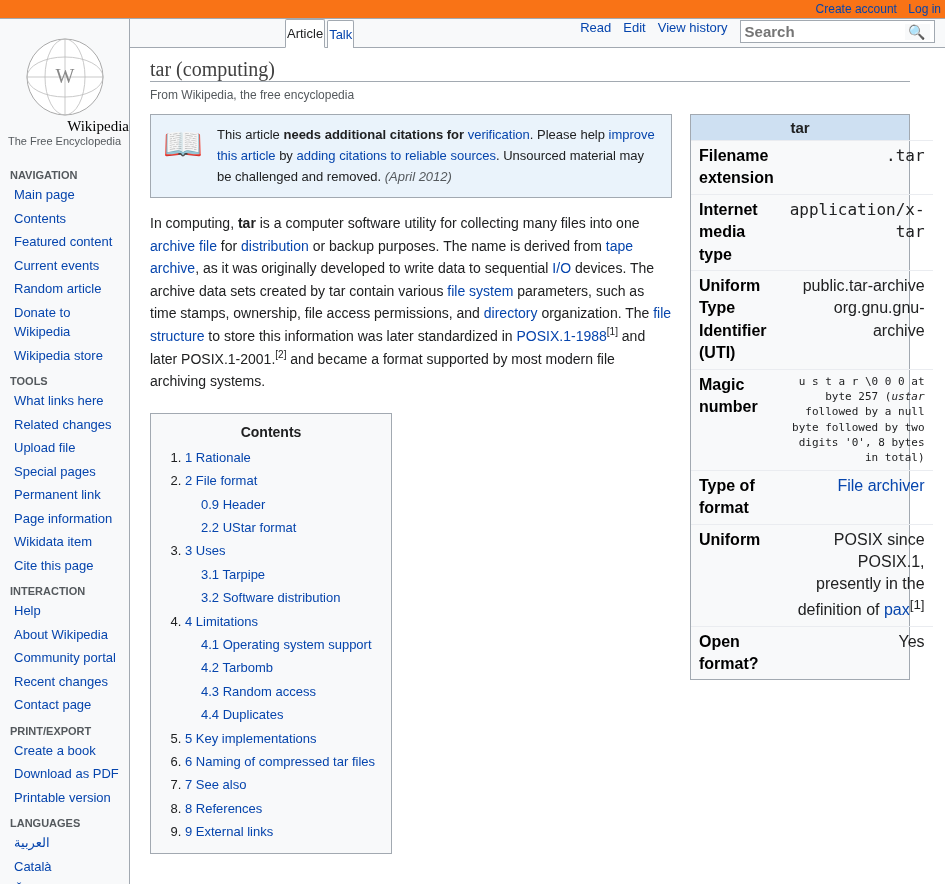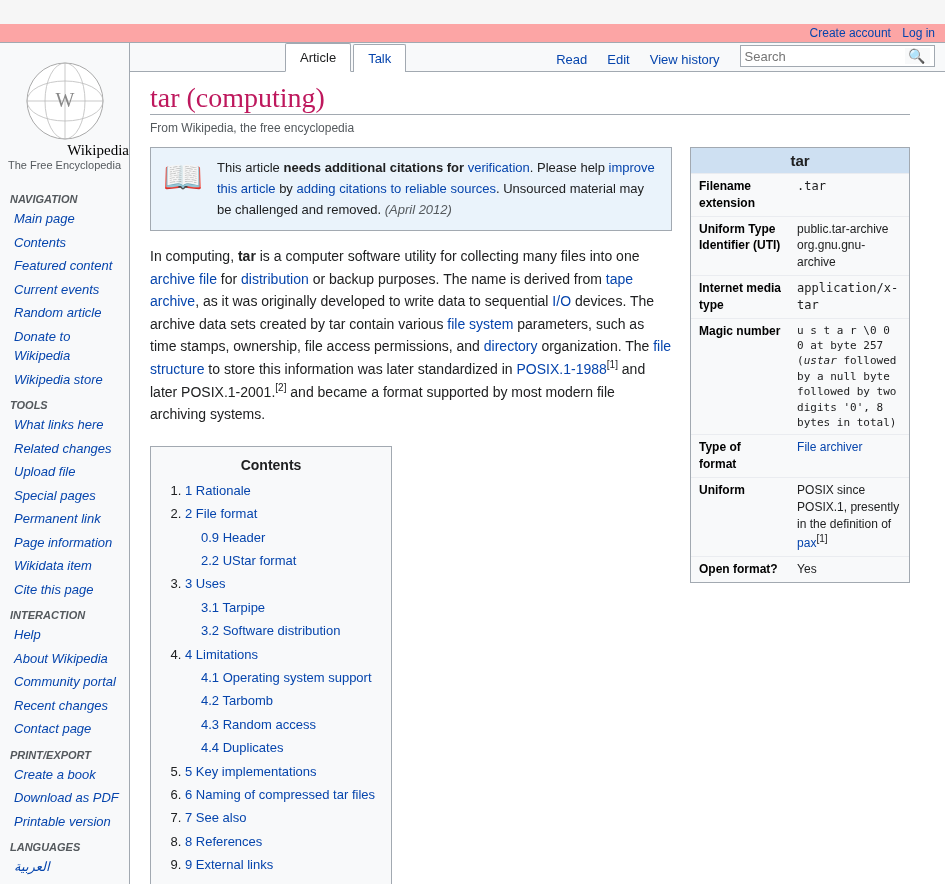--- a/index.html
+++ b/index.html
@@ -1,26 +1,25 @@
 <!DOCTYPE html>
 <html><head>
   <meta charset="utf-8">
   <style>
     * { margin: 0; padding: 0; box-sizing: border-box; }
     body { font-family: sans-serif; font-size: 14px; background: #f6f6f6; color: #202122; }
     a { color: #0645ad; text-decoration: none; }
 
     
     #top-bar {
-      background: #fca5a5;
+      background: #f97316;
       border-bottom: 1px solid #a2a9b1;
       text-align: right;
-      padding: 2px 10px;
+      padding: 2px 4px;
       font-size: 12px;
-      margin-top: 24px;
     }
     #top-bar a { color: #0645ad; margin-left: 8px; }
 
     
     #layout { display: flex; min-height: 884px; }
 
     
     #sidebar {
       width: 130px;
       min-width: 130px;
@@ -39,21 +38,21 @@
       color: #000;
       text-align: right;
       line-height: 1.2;
     }
     #sidebar .wiki-sub {
       font-size: 11px;
       color: #54595d;
       text-align: center;
       margin-bottom: 8px;
     }
-    .sidebar-section { margin-bottom: 4px; padding: 0 8px; font-style: italic; }
+    .sidebar-section { margin-bottom: 4px; padding: 0 8px; }
     .sidebar-section-title {
       font-size: 11px;
       font-weight: bold;
       color: #54595d;
       text-transform: uppercase;
       margin: 8px 0 2px;
       padding-left: 2px;
     }
     .sidebar-link {
       display: block;
@@ -72,76 +71,77 @@
 
     
     #tabs {
       background: #f8f9fa;
       border-bottom: 1px solid #a2a9b1;
       display: flex;
       align-items: flex-end;
       padding-left: 155px;
     }
     .tab {
-      padding: 6px 14px;
+      padding: 6px 1px;
       font-size: 13px;
       border: 1px solid #a2a9b1;
       border-bottom: none;
       background: #fff;
       margin-right: 2px;
       cursor: pointer;
       color: #0645ad;
       border-radius: 2px 2px 0 0;
       margin-bottom: -1px;
     }
     .tab.active { background: #fff; color: #202122; font-weight: normal; border-bottom: 1px solid #fff; }
     .tab-right {
       margin-left: auto;
       display: flex;
-      align-items: flex-end;
-      gap: 20px;
+      align-items: flex-start;
+      gap: 12px;
       padding-right: 10px;
       padding-bottom: 4px;
     }
     .tab-right a { font-size: 13px; color: #0645ad; }
     .search-box {
       display: flex;
       align-items: center;
       border: 1px solid #a2a9b1;
       background: #fff;
       padding: 2px 4px;
     }
     .search-box input {
       border: none;
       outline: none;
-      font-size: 13px;
+      font-size: 15px;
       width: 160px;
       color: #555;
+      font-weight: bold;
     }
     .search-btn {
       background: #f8f9fa;
       border: none;
       cursor: pointer;
       font-size: 14px;
       color: #54595d;
       padding: 0 4px;
     }
 
     
     #article {
       padding: 10px 20px 20px 20px;
       max-width: 800px;
     }
     #article h1 {
       font-family: 'Linux Libertine', Georgia, serif;
-      font-size: 28px;
+      font-size: 20px;
       font-weight: normal;
       border-bottom: 1px solid #a2a9b1;
       margin-bottom: 6px;
-      color: #be185d;
+      color: #404040;
     }
     .from-wiki {
       font-size: 12px;
       color: #54595d;
       margin-bottom: 12px;
     }
 
     
     .citation-box {
       border: 1px solid #a2a9b1;
@@ -176,25 +176,25 @@
       text-align: center;
       font-weight: bold;
       padding: 4px 8px;
       font-size: 15px;
     }
     .infobox table { width: 100%; border-collapse: collapse; }
     .infobox td {
       padding: 4px 8px;
       vertical-align: top;
       border-top: 1px solid #eaecf0;
-      font-size: 12px;
+      font-size: 16px;
       line-height: 1.4;
     }
     .infobox td:first-child { font-weight: bold; color: #000; width: 45%; }
-    .infobox td:last-child { color: #202122; font-family: monospace; }
+    .infobox td:last-child { color: #202122; font-family: monospace; text-align: right; }
     .infobox td.normal-font:last-child { font-family: sans-serif; }
 
     
     .contents-box {
       border: 1px solid #a2a9b1;
       background: #f8f9fa;
       display: inline-block;
       padding: 10px 16px;
       margin: 10px 0;
       font-size: 13px;
@@ -319,26 +319,26 @@
       
       <div class="infobox">
         <div class="infobox-title">tar</div>
         <table>
           <tbody>
               <tr>
             <td>Filename extension</td>
             <td>.tar</td>
           </tr>
           <tr>
+            <td>Internet media type</td>
+            <td>application/x-tar</td>
+          </tr>
+          <tr>
             <td>Uniform Type Identifier (UTI)</td>
             <td class="normal-font">public.tar-archive<br>org.gnu.gnu-archive</td>
-          </tr>
-          <tr>
-            <td>Internet media type</td>
-            <td>application/x-tar</td>
           </tr>
           <tr>
             <td>Magic number</td>
             <td class="normal-font" style="font-family:monospace;font-size:11px;">u s t a r \0 0 0 at byte 257 (<em>ustar</em> followed by a null byte followed by two digits '0', 8 bytes in total)</td>
           </tr>
           <tr>
             <td>Type of format</td>
             <td class="normal-font"><a>File archiver</a></td>
           </tr>
           <tr>

